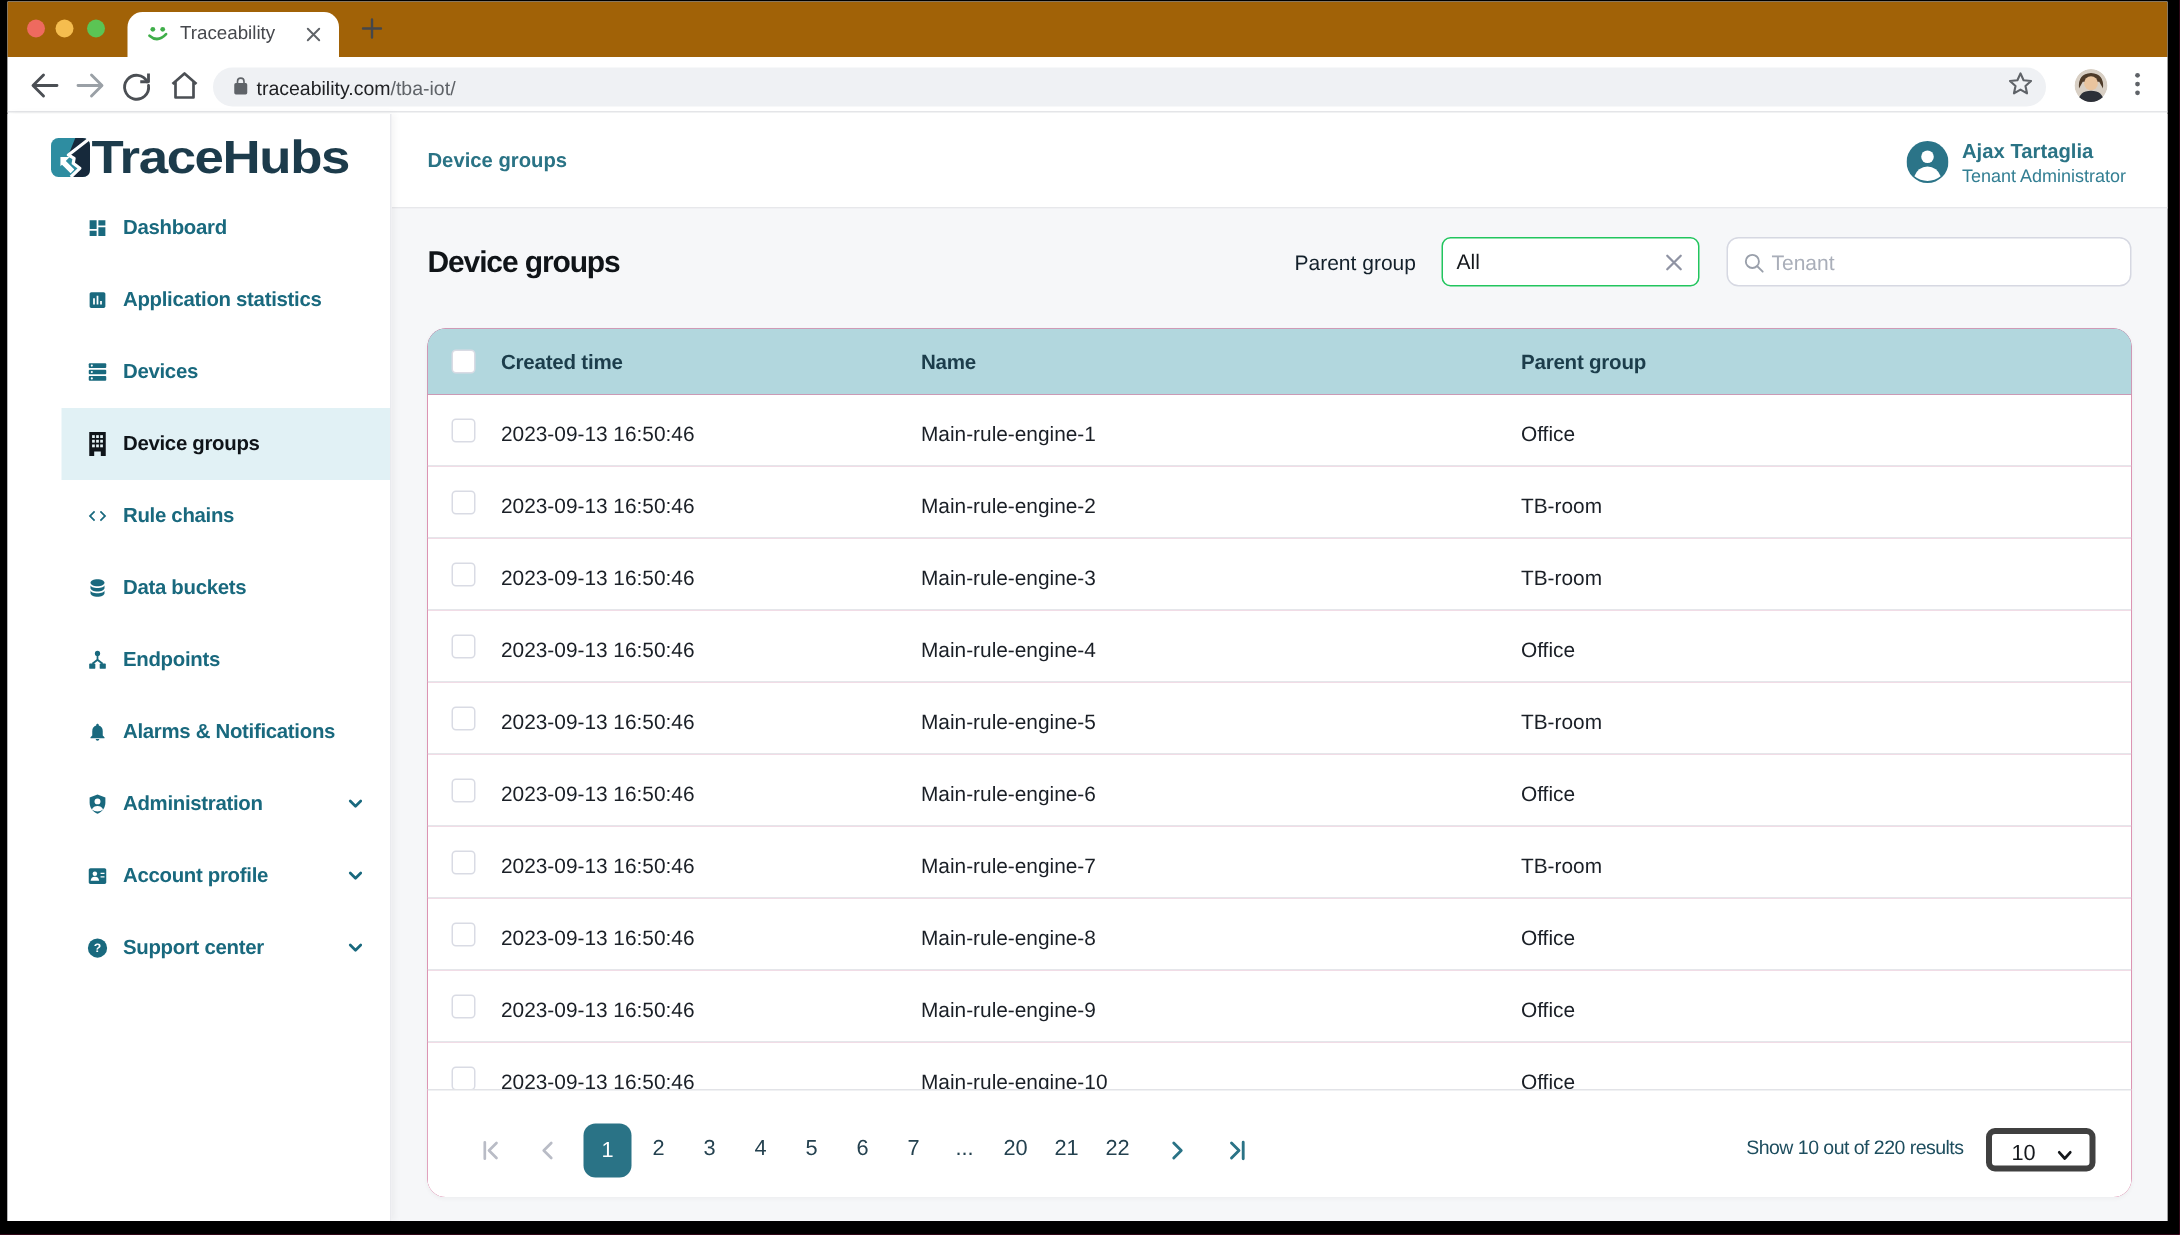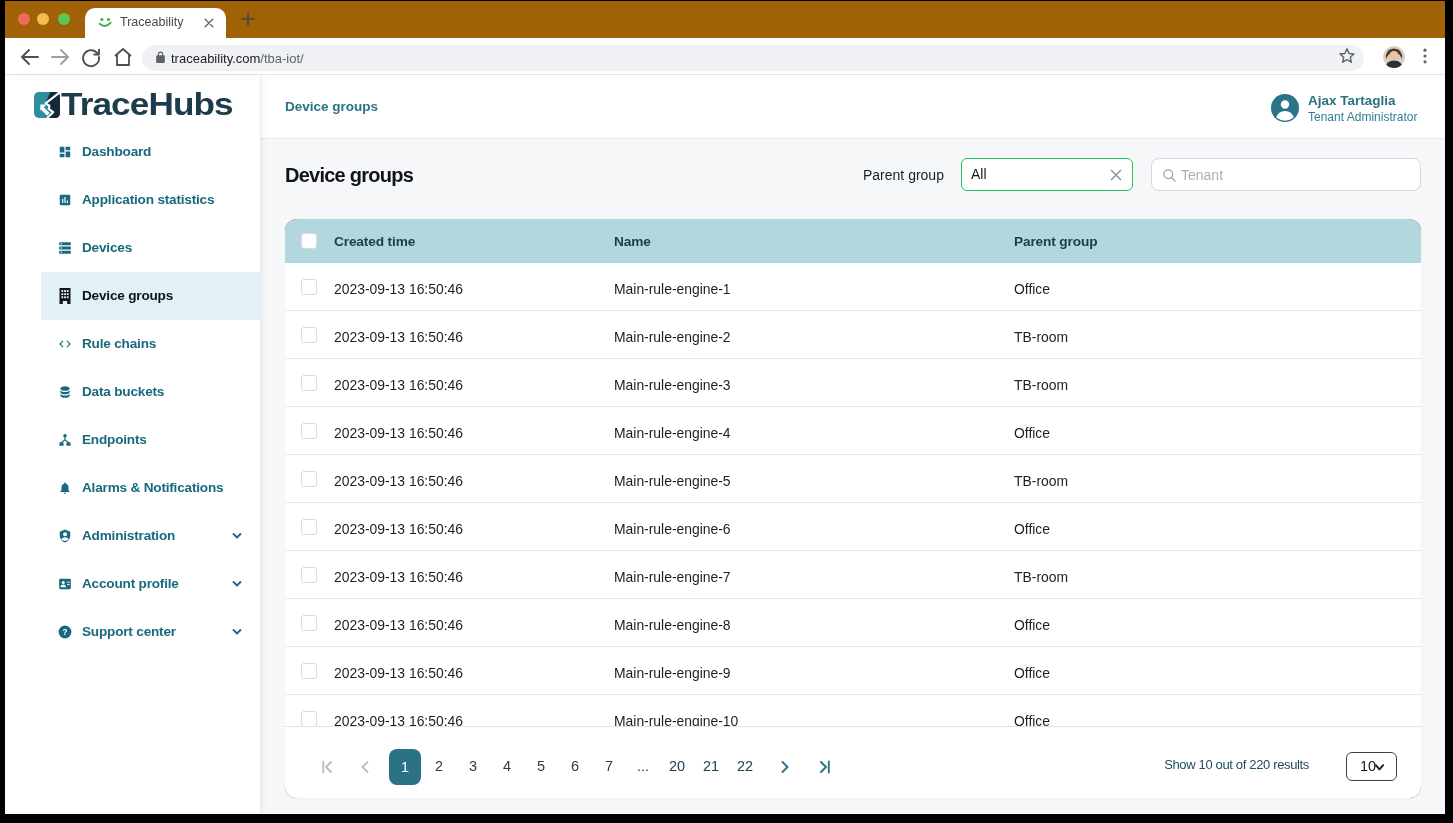--- a/index.html
+++ b/index.html
@@ -65,21 +65,21 @@
   .tr { position:relative; height:48px; border-bottom:1px solid #e5e6ea; background:#fff; }
   .tr .c1 { position:absolute; left:49px; top:17.5px; font-size:13.9px; color:#1a1f26; }
   .tr .c2 { position:absolute; left:329px; top:17.5px; font-size:13.9px; color:#1a1f26; }
   .tr .c3 { position:absolute; left:729px; top:17.5px; font-size:13.9px; color:#1a1f26; }
 
   .tfoot { position:absolute; left:0; bottom:0; width:100%; height:72px; background:#fff; border-top:1px solid #e2e3e7; }
   .pnum { position:absolute; top:31px; width:34px; text-align:center; font-size:14.5px; color:#24414f; }
   .pactive { position:absolute; left:104px; top:22px; width:32px; height:36px; background:#2a7386; border-radius:8px;
     color:#fff; text-align:center; line-height:36px; font-size:14.5px; }
   .showres { position:absolute; right:112px; top:30px; font-size:13px; color:#1d4d5e; letter-spacing:-0.35px; }
-  .psel { position:absolute; right:24px; top:25px; width:51px; height:29px; border:1px solid #404040; border-radius:6px; background:#fff; }
+  .psel { position:absolute; right:24px; top:25px; width:73px; height:29px; border:4px solid #404040; border-radius:6px; background:#fff; }
   .psel .v { position:absolute; left:13px; top:5px; font-size:14.5px; color:#15181c; }
 </style>
 </head>
 <body>
 <div class="window">
 
   <div class="tabbar">
     <div class="tl r"></div>
       <div class="tl y"></div>
       <div class="tl g"></div>

